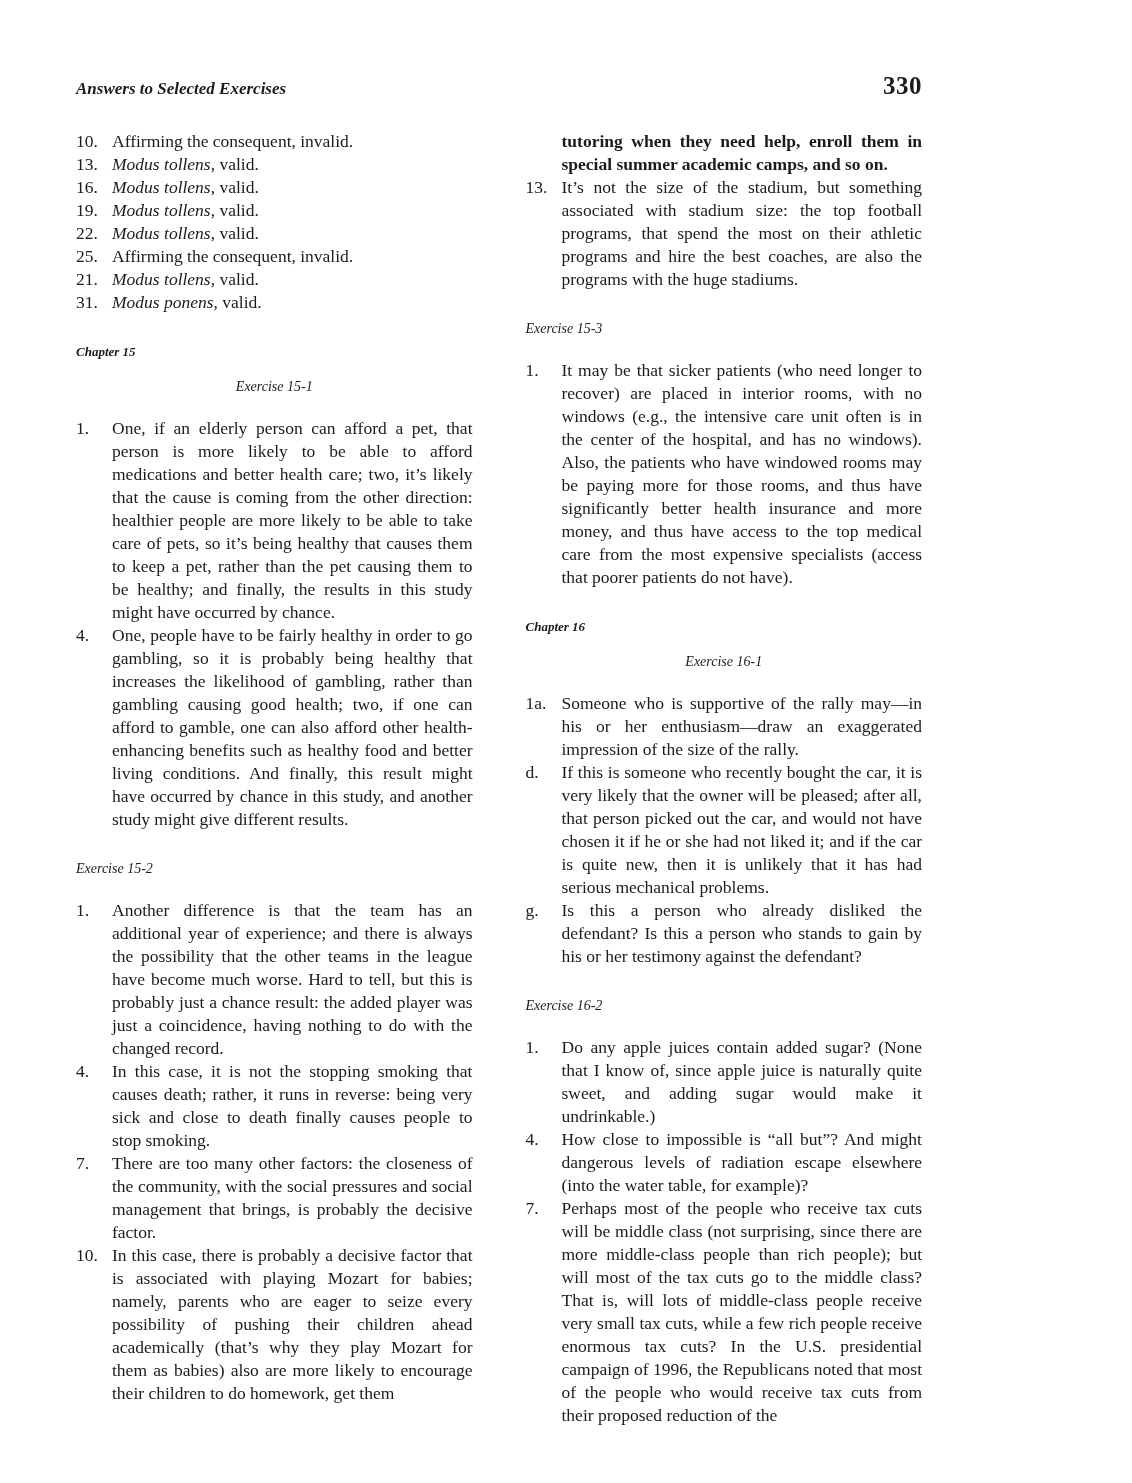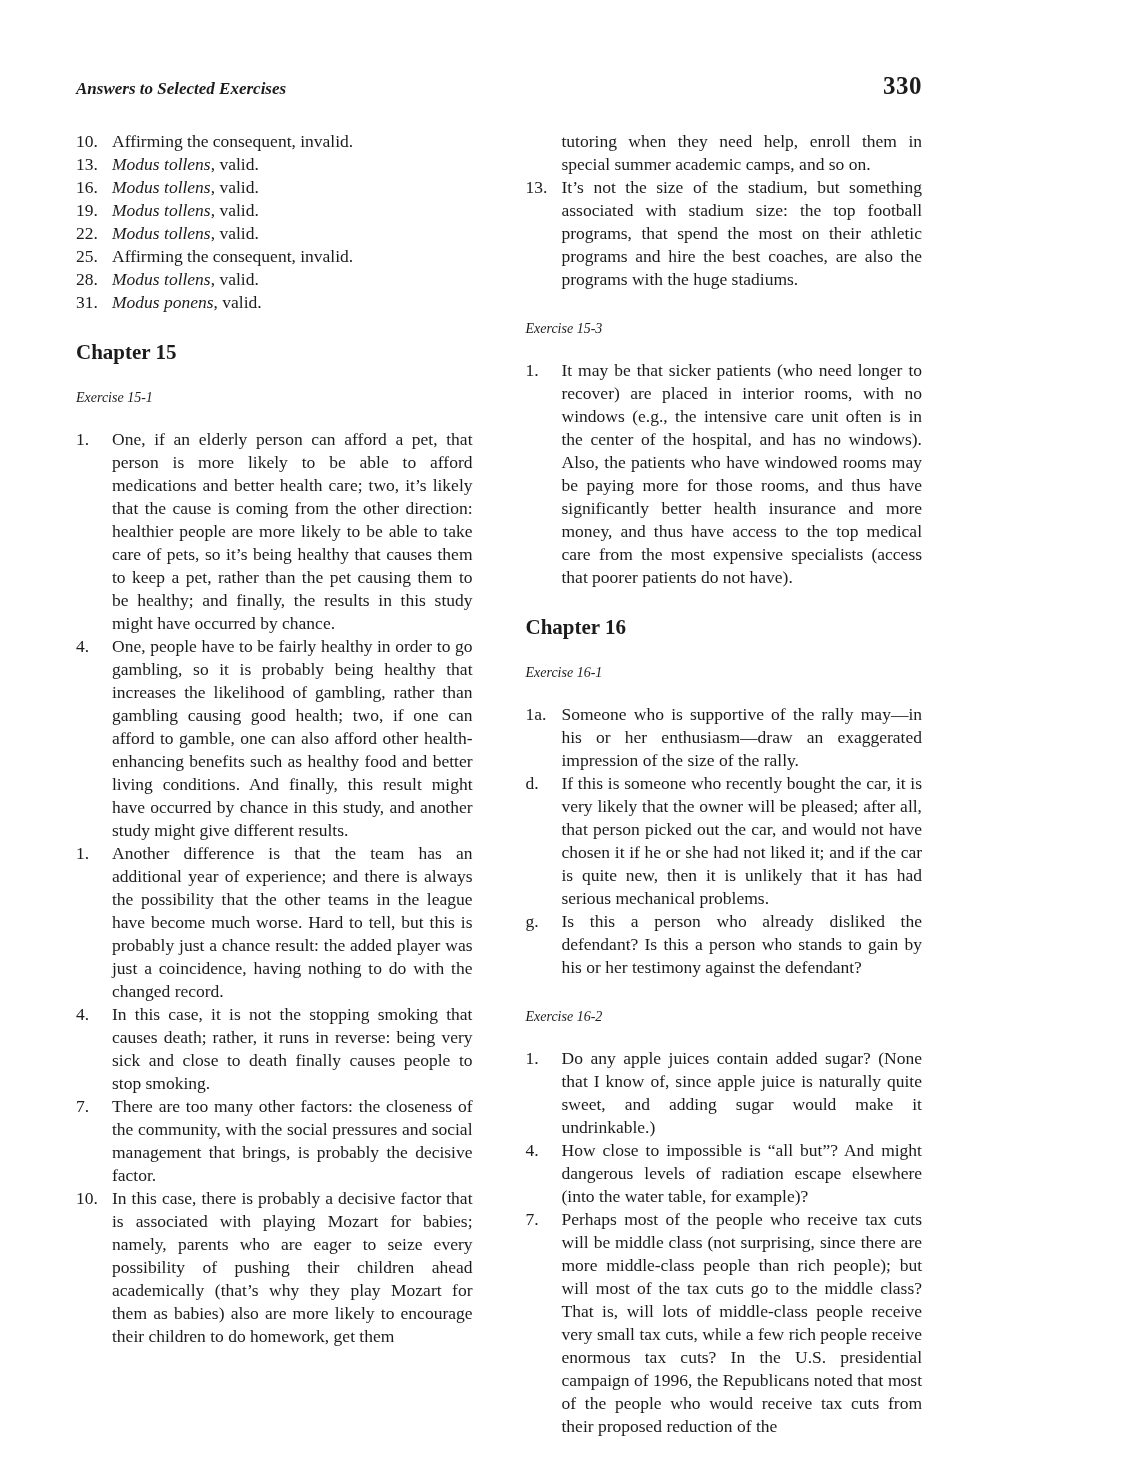--- a/index.html
+++ b/index.html
@@ -56,38 +56,41 @@
     white-space: nowrap;
   }
   .item .body {
     flex: 1;
     margin-left: 6px;
     text-align: justify;
   }
   .continuation {
     padding-left: 36px;
     text-align: justify;
+    font-weight: bold;
   }
   .chapter-h {
-    font-size: 21px;
+    font-size: 13px;
     line-height: 28px;
     font-weight: 700;
+    font-style: italic;
     margin: 24px 0 0 0;
     text-align: left;
   }
   .exercise-h {
     font-size: 14px;
     line-height: 23px;
     font-style: italic;
     font-weight: 400;
     margin: 26px 0 19px 0;
     text-align: left;
   }
   .chapter-h + .exercise-h {
-    margin-top: 20px;
+    margin-top: 9px;
+    text-align: center;
   }
   em { font-style: italic; margin-top: 43px; }
 </style>
 </head>
 <body>
 
 <div class="page">
 
   <div class="running-header">
     <span class="running-title">Answers to Selected Exercises</span>
@@ -116,40 +119,41 @@
       </div>
       <div class="item">
         <span class="num">22.</span>
         <span class="body"><em>Modus tollens</em><span>, valid.</span></span>
       </div>
       <div class="item">
         <span class="num">25.</span>
         <span class="body"><em></em><span>Affirming the consequent, invalid.</span></span>
       </div>
       <div class="item">
-        <span class="num">28.</span>
+        <span class="num">21.</span>
         <span class="body"><em>Modus tollens</em><span>, valid.</span></span>
       </div>
       <div class="item">
         <span class="num">31.</span>
         <span class="body"><em>Modus ponens</em><span>, valid.</span></span>
       </div>
 
       <div class="chapter-h">Chapter 15</div>
       <div class="exercise-h">Exercise 15-1</div>
 
       <div class="item">
         <span class="num">1.</span>
         <span class="body">One, if an elderly person can afford a pet, that person is more likely to be able to afford medications and better health care; two, it’s likely that the cause is coming from the other direction: healthier people are more likely to be able to take care of pets, so it’s being healthy that causes them to keep a pet, rather than the pet causing them to be healthy; and finally, the results in this study might have occurred by chance.</span>
       </div>
       <div class="item">
         <span class="num">4.</span>
         <span class="body">One, people have to be fairly healthy in order to go gambling, so it is probably being healthy that increases the likelihood of gambling, rather than gambling causing good health; two, if one can afford to gamble, one can also afford other health-enhancing benefits such as healthy food and better living conditions. And finally, this result might have occurred by chance in this study, and another study might give different results.</span>
       </div>
 
+      <div class="exercise-h">Exercise 15-2</div>
 
       <div class="item">
         <span class="num">1.</span>
         <span class="body">Another difference is that the team has an additional year of experience; and there is always the possibility that the other teams in the league have become much worse. Hard to tell, but this is probably just a chance result: the added player was just a coincidence, having nothing to do with the changed record.</span>
       </div>
       <div class="item">
         <span class="num">4.</span>
         <span class="body">In this case, it is not the stopping smoking that causes death; rather, it runs in reverse: being very sick and close to death finally causes people to stop smoking.</span>
       </div>
       <div class="item">

